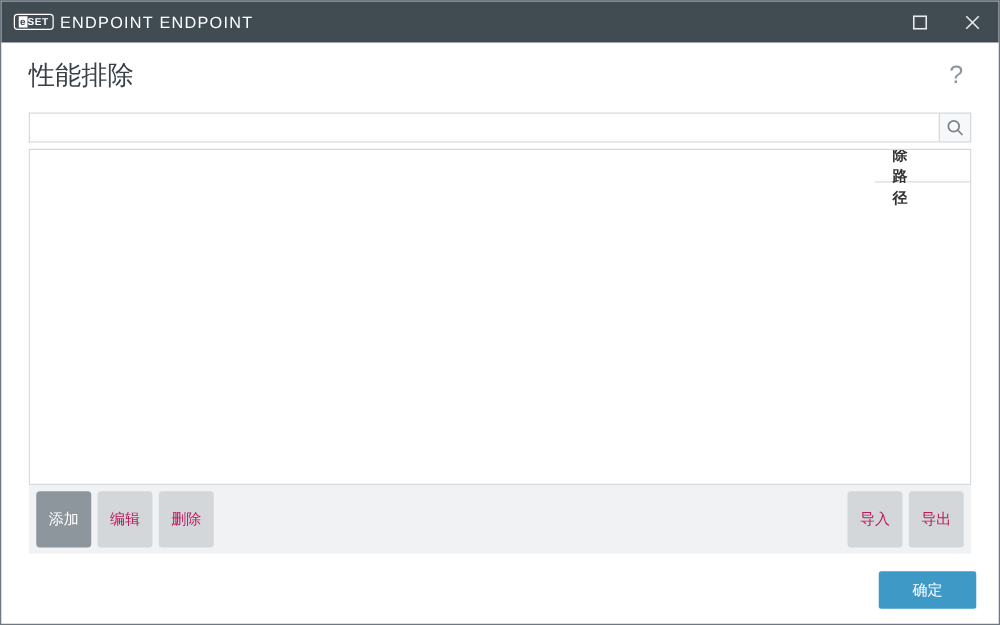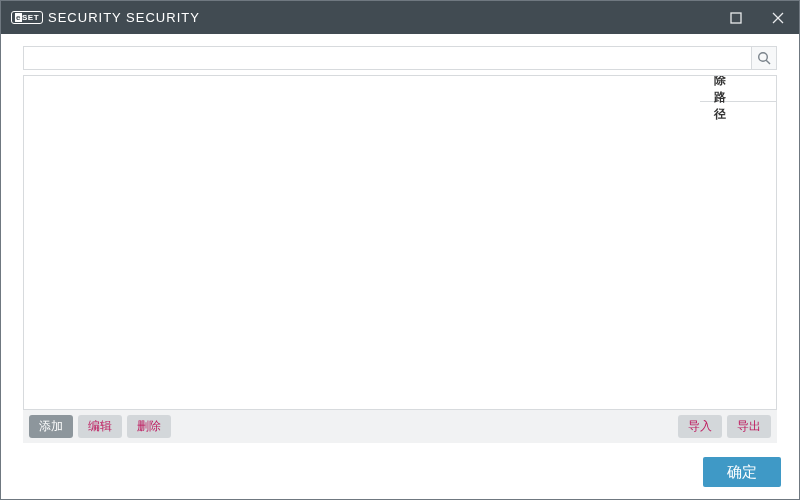--- a/index.html
+++ b/index.html
@@ -114,70 +114,74 @@
     display: flex;
     align-items: center;
     gap: 5px;
     margin-bottom: 2px;
   }
   .sm-btn {
     background: #8d969c;
     color: #fff;
     border: none;
     border-radius: 3px;
-    padding: 3px 10px;
+    padding: 14px 10px;
     font-size: 12px;
     cursor: pointer;
   }
   .sm-btn.disabled {
     background: #d3d7da;
     color: #be185d;
     cursor: default;
   }
   .action-spacer { flex: 1; }
   
   .footer {
     height: 54px;
     display: flex; align-items: center; justify-content: flex-end;
     padding: 0 18px;
     gap: 10px;
   }
   .btn {
     min-width: 78px; height: 30px;
     border: none; border-radius: 2px;
-    font-size: 15px; cursor: pointer;
+    font-size: 12px; cursor: pointer;
     color: #fff;
   }
   .btn-primary { background: #3f99c6; }
   .btn-secondary { background: #8d969c; }
 </style>
 </head>
 <body>
 
 <div class="titlebar">
   <span class="logo-box">
     <span class="e">e</span>
       <span>SET</span>
   </span>
-  <span class="app-title">SECURITY SECURITY</span>
+  <span class="app-title">ENDPOINT ENDPOINT</span>
   <span class="titlebar-spacer"></span>
   <div class="tb-btn">
     <svg width="12" height="12" viewBox="0 0 12 12" fill="none" stroke-width="1.3">
       <rect x="1" y="1" width="10" height="10"></rect>
     </svg>
   </div>
   <div class="tb-btn">
     <svg width="12" height="12" viewBox="0 0 12 12" fill="none" stroke-width="1.3">
       <line x1="1" y1="1" x2="11" y2="11"></line>
         <line x1="11" y1="1" x2="1" y2="11"></line>
     </svg>
   </div>
 </div>
 
 <div class="content">
+  <div class="page-header">
+    <div class="page-title">性能排除</div>
+    <div class="help-btn">?</div>
+  </div>
 
   <div class="search-row">
     <input class="search-input" type="text" value="" style="">
     <div class="search-btn">
       <svg width="14" height="14" viewBox="0 0 14 14" fill="none" stroke-width="1.4">
         <circle cx="6" cy="6" r="4.3"></circle>
           <line x1="9.2" y1="9.2" x2="13" y2="13"></line>
       </svg>
     </div>
   </div>

